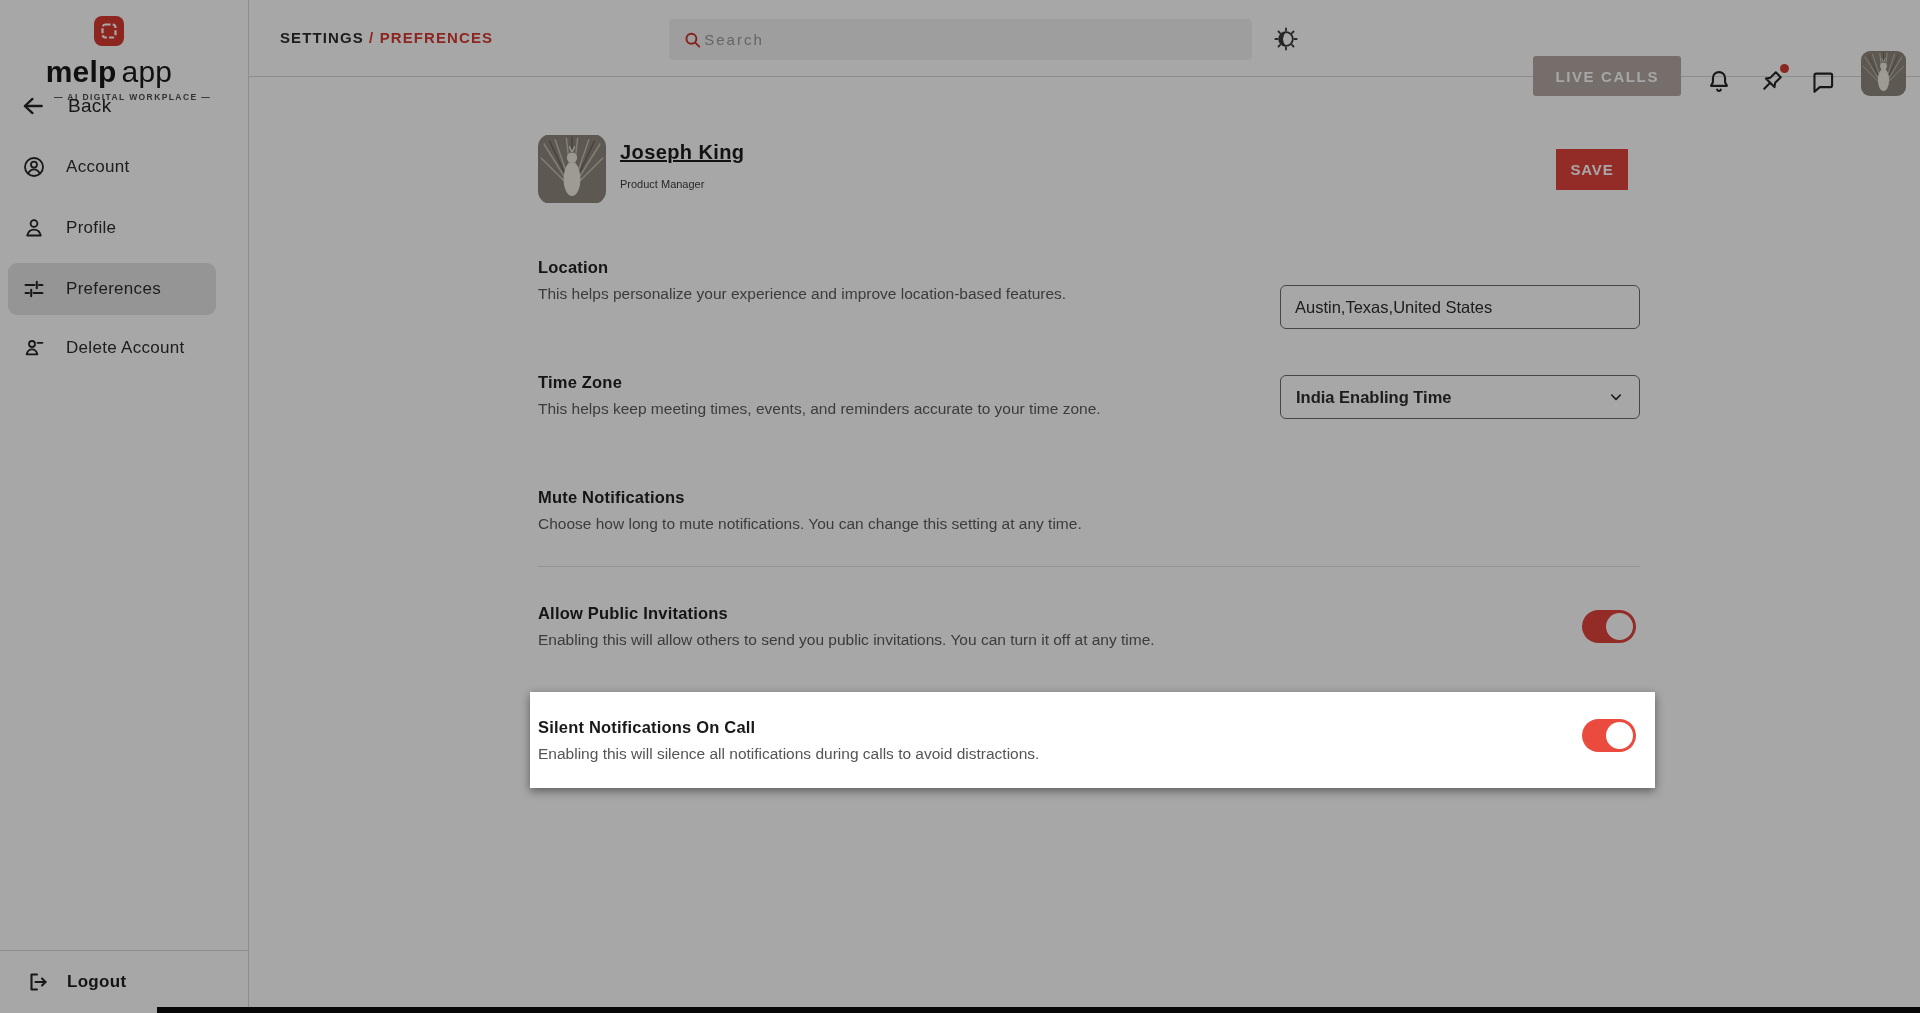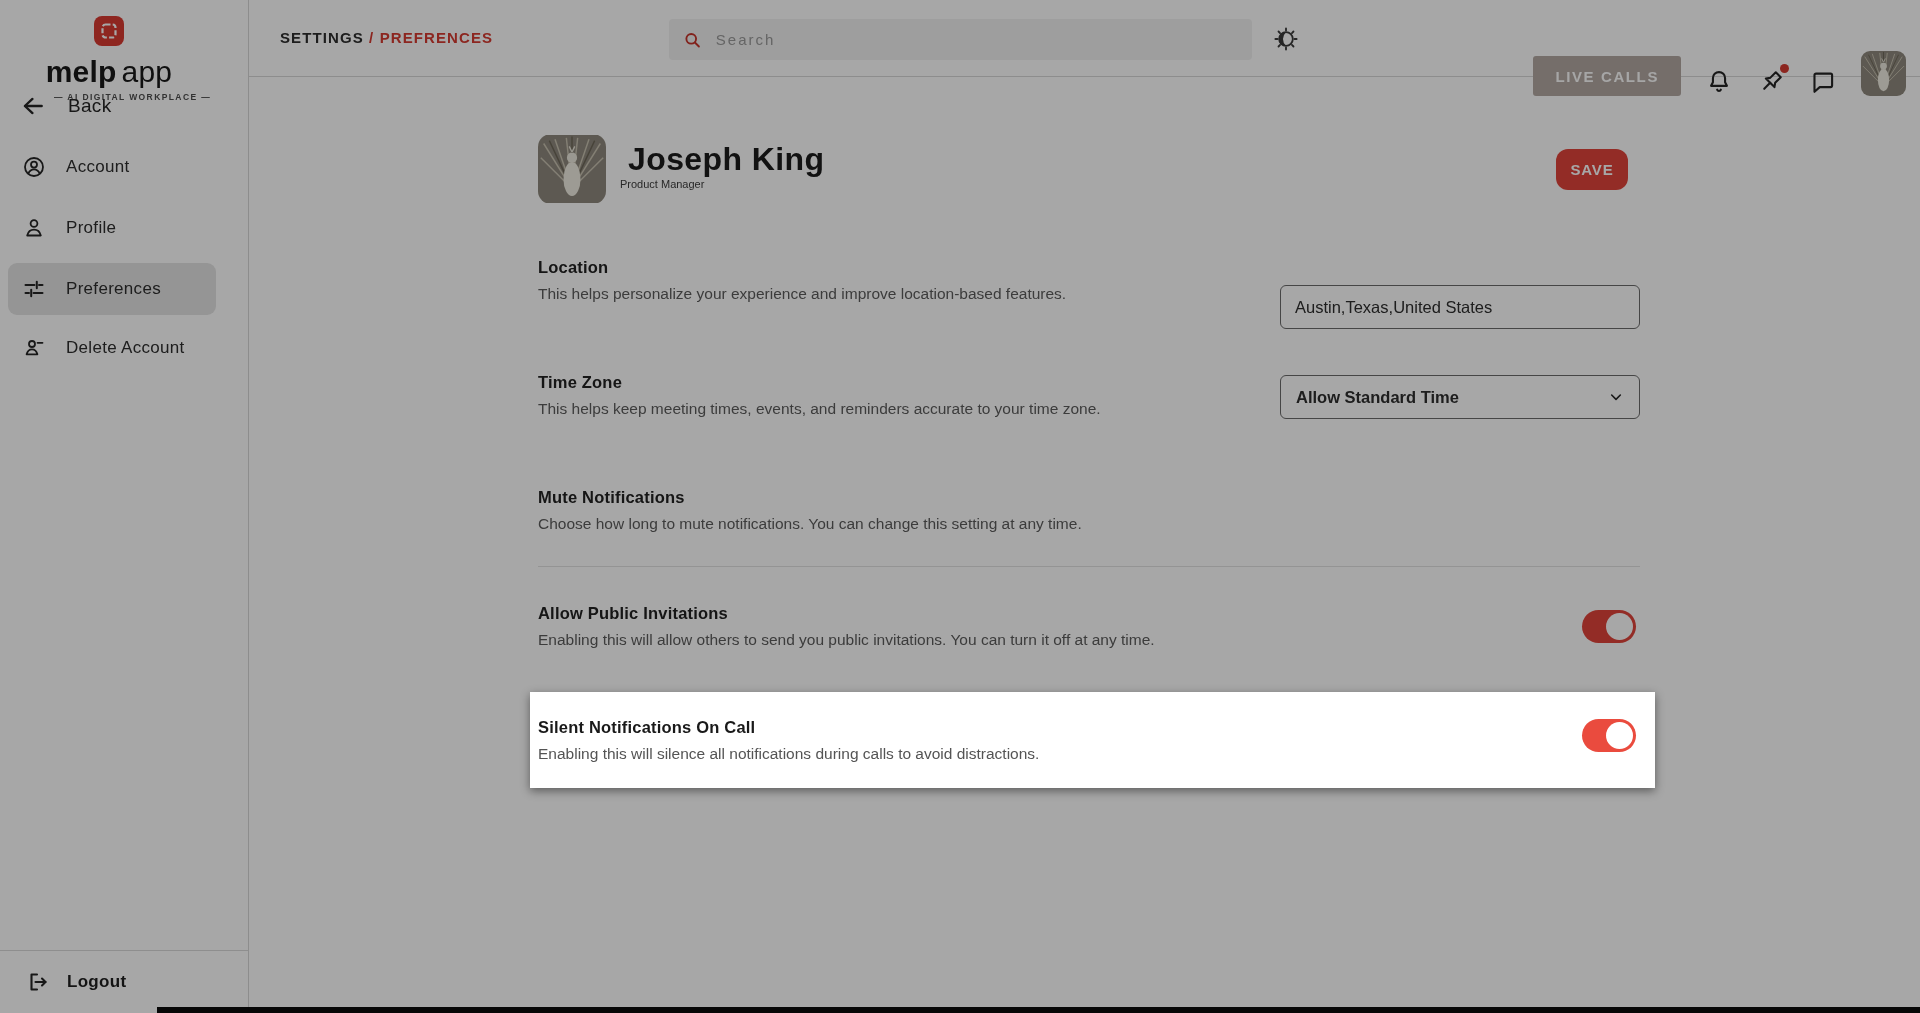--- a/index.html
+++ b/index.html
@@ -25,38 +25,38 @@
   .nav-icon { width:24px; height:24px; flex:0 0 auto; display:block; }
 
   .sidebar-footer { position:absolute; left:0; right:0; top:950px; bottom:0; border-top:1px solid #d9d9d9; display:flex; align-items:center; gap:17px; padding-left:26px; }
   .sidebar-footer .label { font-size:17px; font-weight:700; color:#1f1f1f; letter-spacing:0.3px; }
 
   
   .topbar { position:absolute; left:249px; top:0; right:0; height:77px; background:#fff; border-bottom:1px solid #d8d8d8; }
   .breadcrumb { position:absolute; left:31px; top:29px; font-size:15px; font-weight:800; letter-spacing:1.1px; }
   .breadcrumb .sec { color:#2d2d2d; }
   .breadcrumb .sep, .breadcrumb .cur { color:#d63b31; }
-  .searchbox { position:absolute; left:420px; top:19px; width:583px; height:41px; background:#f1f1f1; border-radius:4px; display:flex; align-items:center; padding:0 14px; gap:14px; }
+  .searchbox { position:absolute; left:420px; top:19px; width:583px; height:41px; background:#f1f1f1; border-radius:4px; display:flex; align-items:center; padding:0 14px; gap:2px; }
   .searchbox input { border:none; outline:none; background:transparent; font-family:"Liberation Sans",sans-serif; font-size:15px; letter-spacing:2px; color:#333; width:100%; }
   .searchbox input::placeholder { color:#9a9a9a; }
   .theme-btn { position:absolute; left:1024px; top:26px; width:26px; height:26px; cursor:pointer; }
   .tb-right { position:absolute; right:14px; top:0; height:96px; display:flex; align-items:flex-end; gap:24px; }
   .live-calls { background:#b3a9a3; color:#fdfdfd; border:none; border-radius:3px; height:40px; padding:0 22px; font-family:"Liberation Sans",sans-serif; font-size:15px; font-weight:700; letter-spacing:1.6px; cursor:pointer; }
   .icon-btn { position:relative; width:28px; height:28px; cursor:pointer; }
   .badge-dot { position:absolute; right:-4px; top:-4px; width:9px; height:9px; border-radius:50%; background:#d63b31; }
   .avatar { width:45px; height:45px; border-radius:9px; overflow:hidden; cursor:pointer; }
   .avatar svg { display:block; width:100%; height:100%; }
 
   
   .profile-header { position:absolute; left:530px; top:134px; width:1125px; height:72px; }
   .profile-avatar { position:absolute; left:8px; top:0; width:68px; height:70px; border-radius:13px; overflow:hidden; }
   .profile-avatar svg { display:block; width:100%; height:100%; }
-  .profile-name { position:absolute; left:98px; top:7px; font-size:32px; font-weight:800; color:#1c1c1c; letter-spacing:0.4px; }
+  .profile-name { position:absolute; left:90px; top:7px; font-size:20px; font-weight:800; color:#1c1c1c; letter-spacing:0.4px;text-decoration:underline; }
   .profile-role { position:absolute; left:90px; top:44px; font-size:11px; color:#3d3d3d; }
-  .save-btn { position:absolute; right:27px; top:15px; width:72px; height:41px; background:#e1443a; color:#fff; border:none; border-radius:12px; font-family:"Liberation Sans",sans-serif; font-size:15px; font-weight:700; letter-spacing:0.8px; cursor:pointer; }
+  .save-btn { position:absolute; right:27px; top:15px; width:72px; height:41px; background:#e1443a; color:#fff; border:none; border-radius:0; font-family:"Liberation Sans",sans-serif; font-size:15px; font-weight:700; letter-spacing:0.8px; cursor:pointer; }
 
   .setting-row { position:absolute; left:530px; width:1125px; height:60px; }
   .row-title { position:absolute; left:8px; top:0; font-size:16.5px; font-weight:700; color:#222; letter-spacing:0.2px; }
   .row-desc { position:absolute; left:8px; top:27px; font-size:15.5px; color:#5c5c5c; }
   .text-input { position:absolute; right:15px; top:2px; width:360px; height:44px; border:1.5px solid #6b6b6b; border-radius:6px; background:transparent; font-family:"Liberation Sans",sans-serif; font-size:16.5px; color:#2e2e2e; padding:0 14px; outline:none;margin-top:25px; }
   .select { position:absolute; right:15px; top:2px; width:360px; height:44px; border:1.5px solid #6b6b6b; border-radius:6px; display:flex; align-items:center; justify-content:space-between; padding:0 15px; cursor:pointer; }
   .select .sel-val { font-size:16.5px; font-weight:600; color:#2e2e2e; }
   .hdivider { position:absolute; left:538px; width:1102px; top:566px; height:1px; background:#e2e2e2; }
 
   .toggle { position:absolute; right:19px; top:6px; width:54px; height:33px; border-radius:17px; background:#e1443a; cursor:pointer; }
@@ -260,21 +260,21 @@
     <div class="setting-row" style="top:258px">
       <div class="row-title">Location</div>
       <div class="row-desc">This helps personalize your experience and improve location-based features.</div>
       <input class="text-input" type="text" value="Austin,Texas,United States" style="">
     </div>
 
     <div class="setting-row" style="top:373px">
       <div class="row-title">Time Zone</div>
       <div class="row-desc">This helps keep meeting times, events, and reminders accurate to your time zone.</div>
       <div class="select">
-        <span class="sel-val">Allow Standard Time</span>
+        <span class="sel-val">India Enabling Time</span>
         <svg class="stroke" width="16" height="16" viewBox="0 0 24 24" style="stroke-width:2.4">
             <polyline points="5.5 9 12 15.5 18.5 9"></polyline>
           </svg>
       </div>
     </div>
 
     <div class="setting-row" style="top:488px">
       <div class="row-title">Mute Notifications</div>
       <div class="row-desc">Choose how long to mute notifications. You can change this setting at any time.</div>
     </div>

